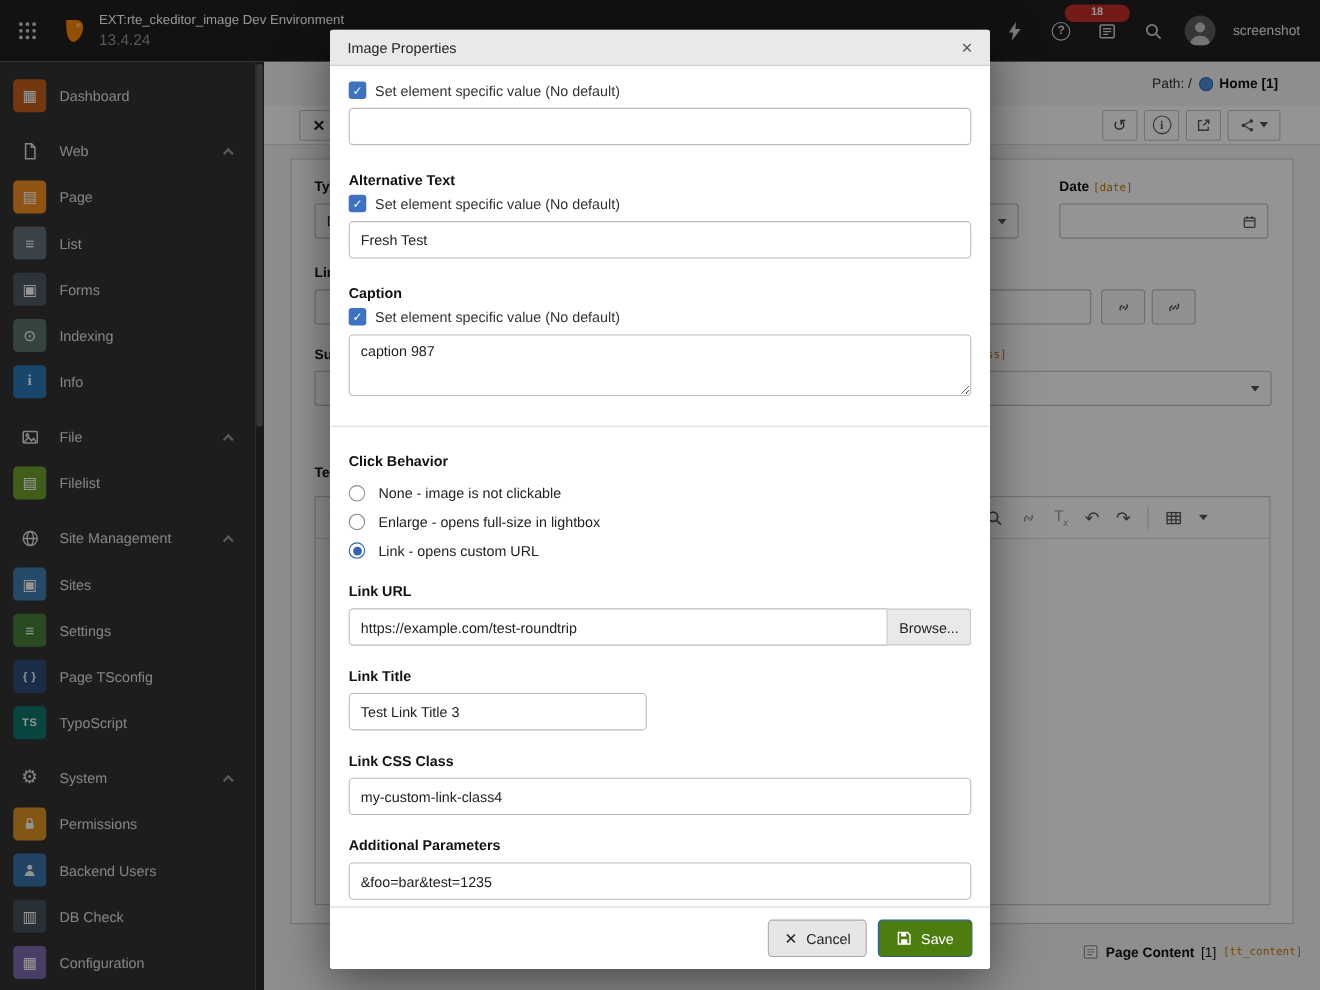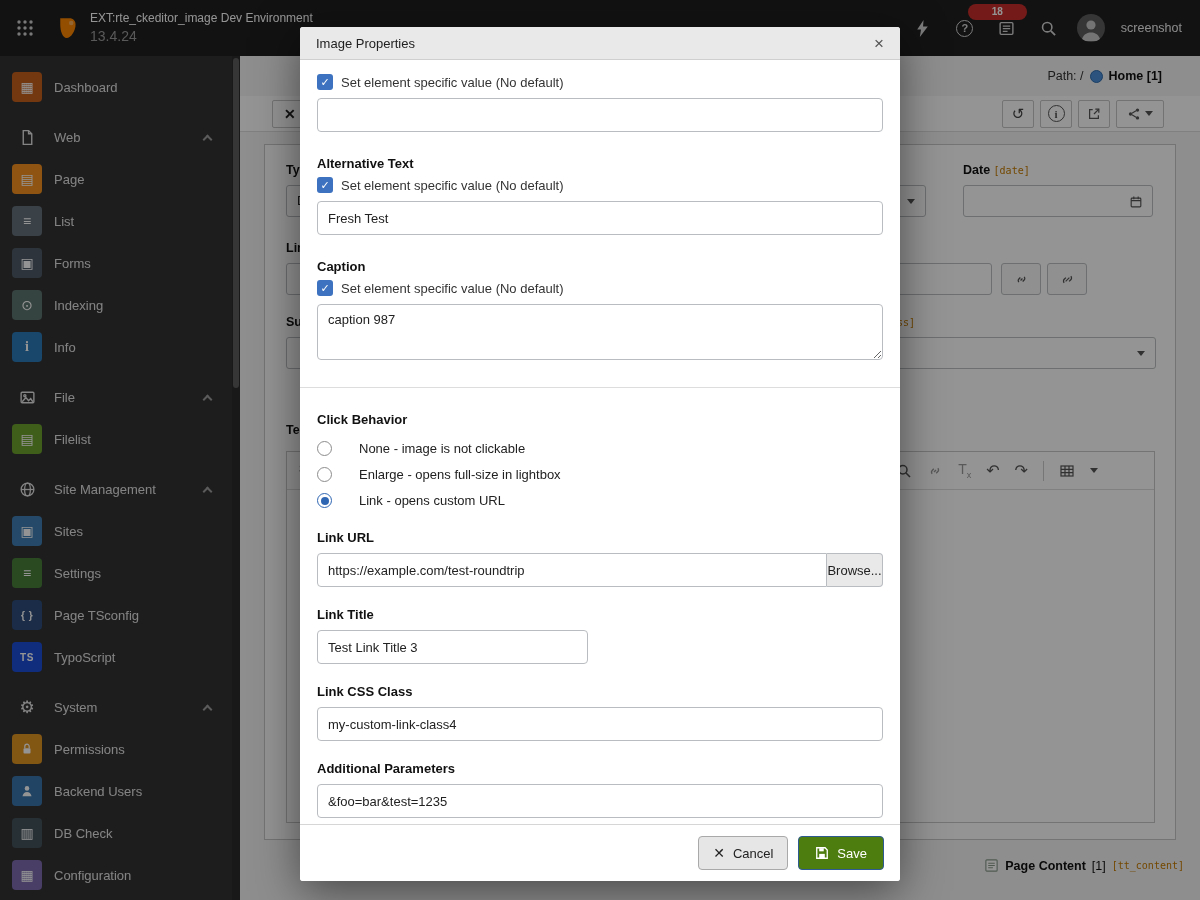--- a/index.html
+++ b/index.html
@@ -62,27 +62,27 @@
 .m-head{height:33px;background:#e9e9e9;border-bottom:1px solid #cfcfcf;display:flex;align-items:center;padding:16px 16px;font-size:13px;color:#222;flex:none}
 .m-close{margin-left:auto;font-size:17px;color:#555;cursor:pointer;line-height:1}
 .m-body{flex:1;padding:14px 17px 0;overflow:hidden;font-size:13px;color:#333}
 .check-row{display:flex;align-items:center;gap:8px}
 .cb{width:16px;height:16px;background:#3c72bf;border-radius:3px;color:#fff;font-size:11px;font-weight:bold;display:inline-flex;align-items:center;justify-content:center;flex:none;cursor:pointer}
 .txt{width:100%;height:34px;border:1px solid #b9bcc0;border-radius:4px;padding:0 10px;font-size:13px;color:#222;font-family:inherit;background:#fff}
 .area{width:100%;height:56px;border:1px solid #b9bcc0;border-radius:4px;padding:7px 10px;font-size:13px;color:#222;resize:vertical;font-family:inherit}
 .mt8{margin-top:8px}.mt6{margin-top:6px}
 .grp-label{font-weight:bold;font-size:13px;color:#111;margin-top:24px}
 .m-div{height:1px;background:#ddd;margin:24px -17px 0}
-.radio-row{display:flex;align-items:center;gap:27px;margin-top:11px;font-size:13px;color:#222}
+.radio-row{display:flex;align-items:center;gap:12px;margin-top:11px;font-size:13px;color:#222}
 .radio{width:15px;height:15px;border:1px solid #8c8c8c;border-radius:50%;position:relative;flex:none;background:#fff;cursor:pointer}
 .radio.checked{border:1.5px solid #2f66b3}
 .radio.checked::after{content:"";position:absolute;inset:2.5px;border-radius:50%;background:#2f66b3}
 .url-group{display:flex;margin-top:8px}
 .url-group .txt{border-radius:4px 0 0 4px}
-.browse{flex:none;width:56px;border:1px solid #b9bcc0;border-left:0;background:#e9e9e9;border-radius:0 4px 4px 0;font-size:13px;color:#222;display:flex;align-items:center;justify-content:center;cursor:pointer}
+.browse{flex:none;width:76px;border:1px solid #b9bcc0;border-left:0;background:#e9e9e9;border-radius:0 4px 4px 0;font-size:13px;color:#222;display:flex;align-items:center;justify-content:center;cursor:pointer}
 .two-col{display:grid;grid-template-columns:1fr 1fr;column-gap:25px;margin-top:20px}
 .m-foot{flex:none;height:57px;border-top:1px solid #d6d6d6;display:flex;align-items:center;justify-content:flex-end;gap:10px;padding:0 16px;background:#fff}
 .btn{height:34px;border-radius:4px;font-size:13px;display:flex;align-items:center;gap:8px;cursor:pointer;font-family:inherit}
 .btn-cancel{padding:0 14px;border:1px solid #a9a9a9;background:#e6e6e6;color:#222}
 .btn-save{padding:0 16px;border:1px solid #2c5a91;background:#4d7c0f;color:#fff}
 .x-ic{font-size:14px;font-weight:bold}
 </style>
 </head>
 <body>
 
@@ -215,21 +215,21 @@
     <span class="mi" style="background: rgb(73, 128, 60);">≡</span>
     <span class="sb-label">Settings</span>
   </div>
   <div class="sb-item">
     <span class="mi" style="background: rgb(46, 77, 123);">
         <span class="small">{&nbsp;}</span>
       </span>
     <span class="sb-label">Page TSconfig</span>
   </div>
   <div class="sb-item">
-    <span class="mi" style="background: #1d4ed8;">
+    <span class="mi" style="background: #0f766e;">
         <span class="small">TS</span>
       </span>
     <span class="sb-label">TypoScript</span>
   </div>
   <div class="sb-item group">
     <span class="mi ghost" style="color:#e4e4e4;font-size:17px">⚙</span>
     <span class="sb-label">System</span>
     <span class="chev"></span>
   </div>
   <div class="sb-item">

